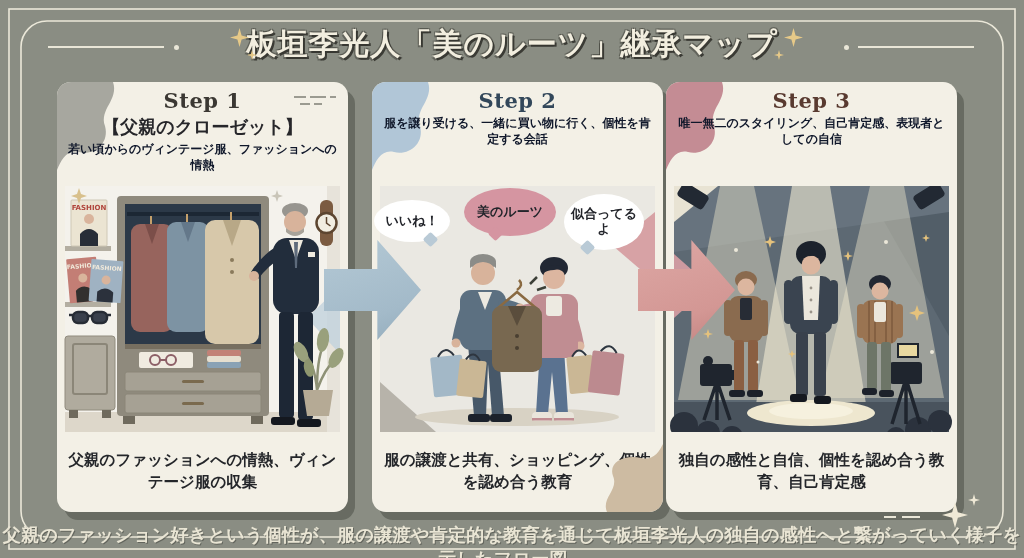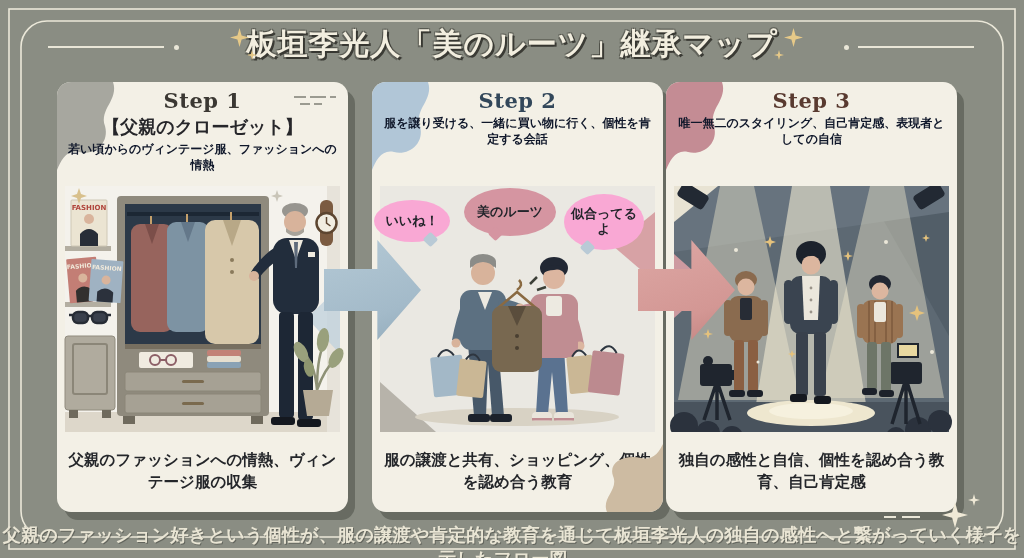--- a/index.html
+++ b/index.html
@@ -38,21 +38,21 @@
   .illus { position:relative; margin:0 0; height:246px; border-radius:6px; overflow:hidden; flex:none; }
   .illus svg { display:block; width:100%; height:100%; }
 
   .card-bottom { flex:1; display:flex; align-items:center; justify-content:center; padding:0 6px; }
   .card-bottom p { font-size:15.5px; font-weight:bold; color:#24262a; text-align:center; line-height:1.4; }
 
   
   .bubble { position:absolute; display:flex; align-items:center; justify-content:center;
     border-radius:50%; font-size:13px; font-weight:bold; color:#23252b; text-align:center;
     line-height:1.15; z-index:2; padding:2px 6px; }
-  .bubble.blue { background:#f9a8d4; } .bubble.pink { background:#d595a1; }
+  .bubble.blue { background:#ffffff; } .bubble.pink { background:#d595a1; }
   .bubble .tail { position:absolute; width:11px; height:11px; transform:rotate(45deg); border-radius:2px; }
   .bubble.blue .tail { background:#b9cad6; } .bubble.pink .tail { background:#d595a1; }
   .b1 { left:2px; top:14px; width:76px; height:42px; } .b1 .tail { bottom:-3px; right:14px; }
   .b2 { left:92px; top:2px; width:92px; height:48px; } .b2 .tail { bottom:-3px; left:26px; }
   .b3 { left:192px; top:8px; width:80px; height:56px; } .b3 .tail { bottom:-3px; left:18px; }
 
   
   .flow-arrow { position:absolute; top:240px; width:97px; height:100px; z-index:2;
     clip-path:polygon(0% 29%,55% 29%,55% 0%,100% 50%,55% 100%,55% 71%,0% 71%);
     filter:drop-shadow(2px 3px 1px rgba(40,42,38,.35)); }

